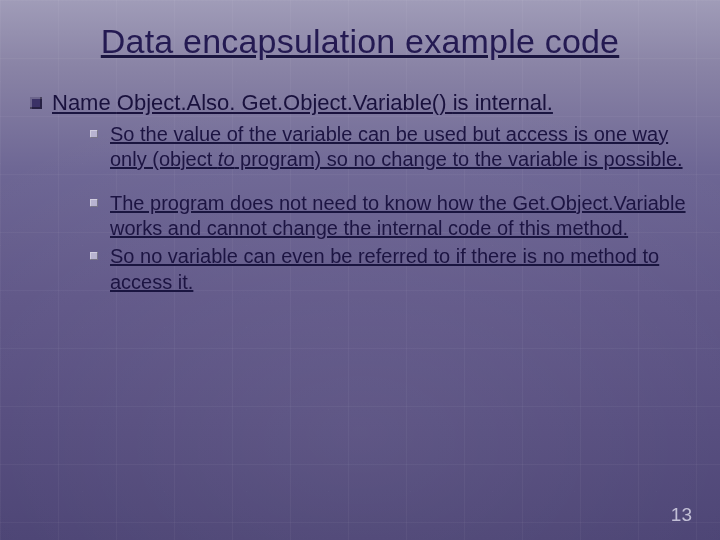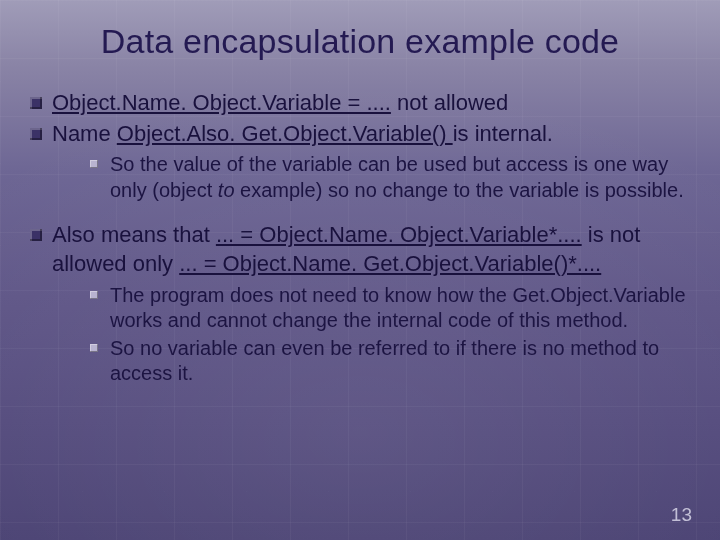--- a/index.html
+++ b/index.html
@@ -26,20 +26,21 @@
       linear-gradient(90deg, rgba(255,255,255,0.04) 1px, transparent 1px),
       linear-gradient(45deg, rgba(255,255,255,0.02) 1px, transparent 1px);
     background-size: 58px 58px, 58px 58px, 82px 82px;
     pointer-events: none;
   }
   .slide {
     position: relative;
     padding: 18px 30px 0 30px;
     box-sizing: border-box;
     height: 100%;
+    text-decoration: underline;
   }
   .title {
     font-size: 34px;
     font-weight: 400;
     text-align: center;
     color: #241a52;
     margin: 4px 0 28px 0;
     letter-spacing: 0.2px;
   }
   .bullet-row {
@@ -103,49 +104,37 @@
 </style>
 </head>
 <body>
 
 <div class="grid-overlay"></div>
 
 <div class="slide">
 
   <div class="title">Data encapsulation example code</div>
 
-  <div class="bullet-row">
-    <div class="bullet-icon"></div>
-    <div class="bullet-text">
-      <span class="underline">Object.Name. Object.Variable = ....</span><span> not allowed</span>
-    </div>
-  </div>
 
   <div class="bullet-row">
     <div class="bullet-icon"></div>
     <div class="bullet-text">
       <span>Name </span><span class="underline">Object.Also. Get.Object.Variable() </span><span>is internal.</span>
     </div>
   </div>
 
   <div class="sub-list">
     <div class="sub-row">
       <div class="sub-icon"></div>
       <div class="sub-text">
-        <span>So the value of the variable can be used but access is one way only (object </span><span class="italic">to</span><span> example) so no change to the variable is possible.</span>
+        <span>So the value of the variable can be used but access is one way only (object </span><span class="italic">to</span><span> program) so no change to the variable is possible.</span>
       </div>
     </div>
   </div>
 
-  <div class="bullet-row block2">
-    <div class="bullet-icon"></div>
-    <div class="bullet-text">
-      <span>Also means that </span><span class="underline">... = Object.Name. Object.Variable*....</span><span> is not allowed only </span><span class="underline">... =  Object.Name. Get.Object.Variable()*....</span>
-    </div>
-  </div>
 
   <div class="sub-list">
     <div class="sub-row">
       <div class="sub-icon"></div>
       <div class="sub-text">The program does not need to know how the Get.Object.Variable works and cannot change the internal code of this method.</div>
     </div>
     <div class="sub-row">
       <div class="sub-icon"></div>
       <div class="sub-text">So no variable can even be referred to if there is no method to access it.</div>
     </div>

